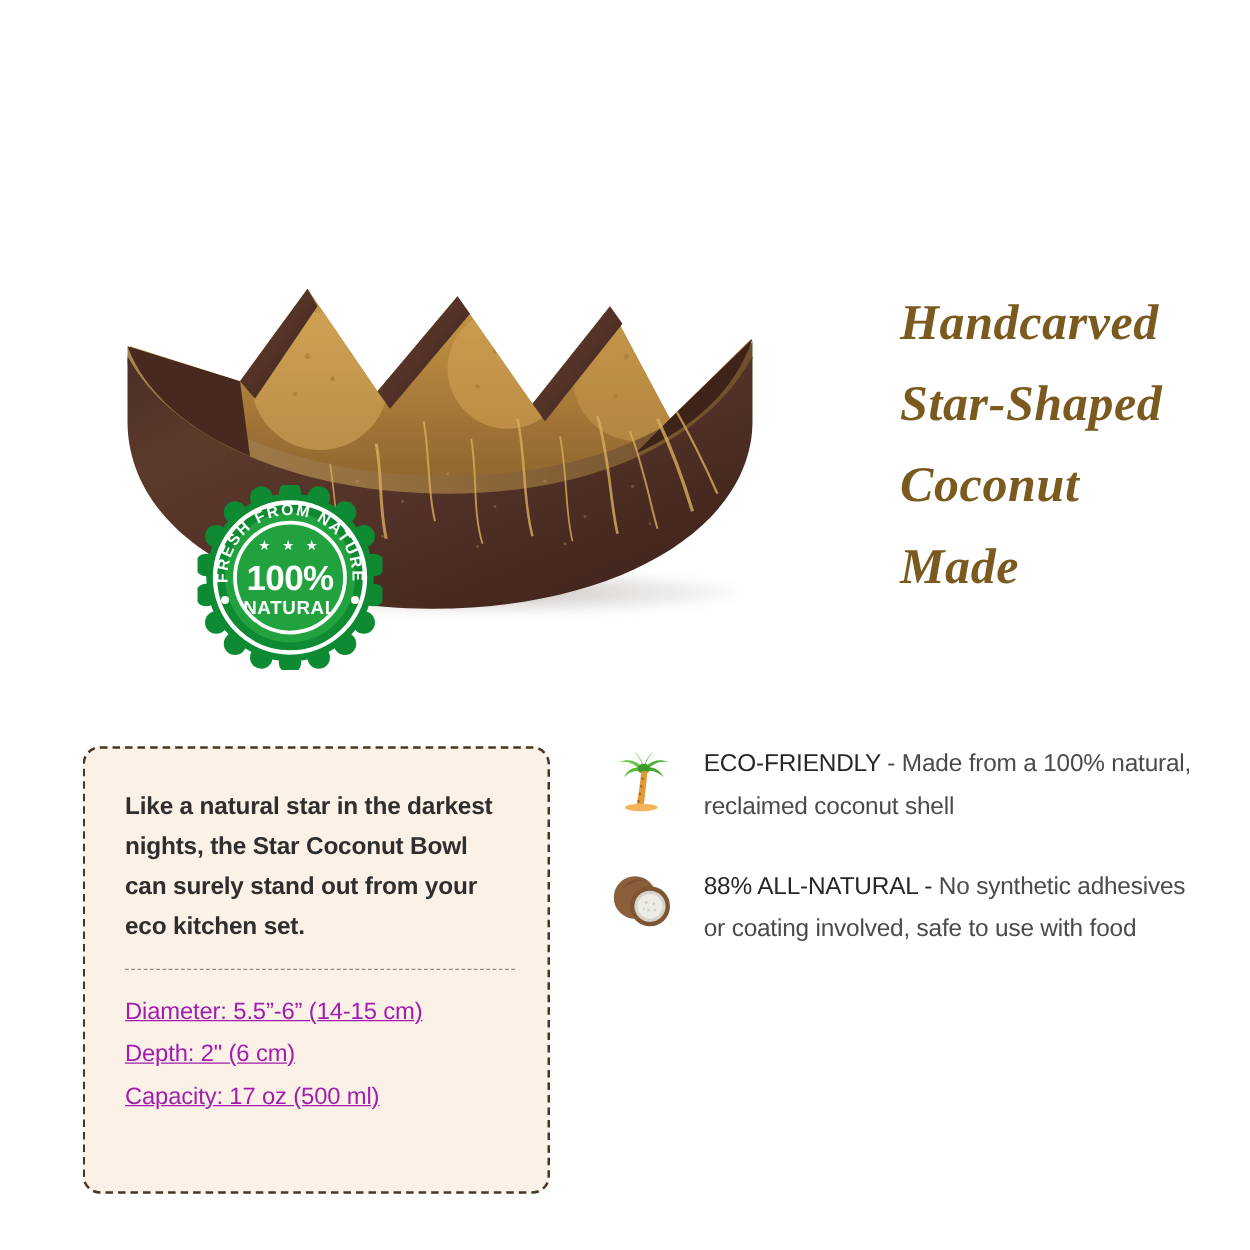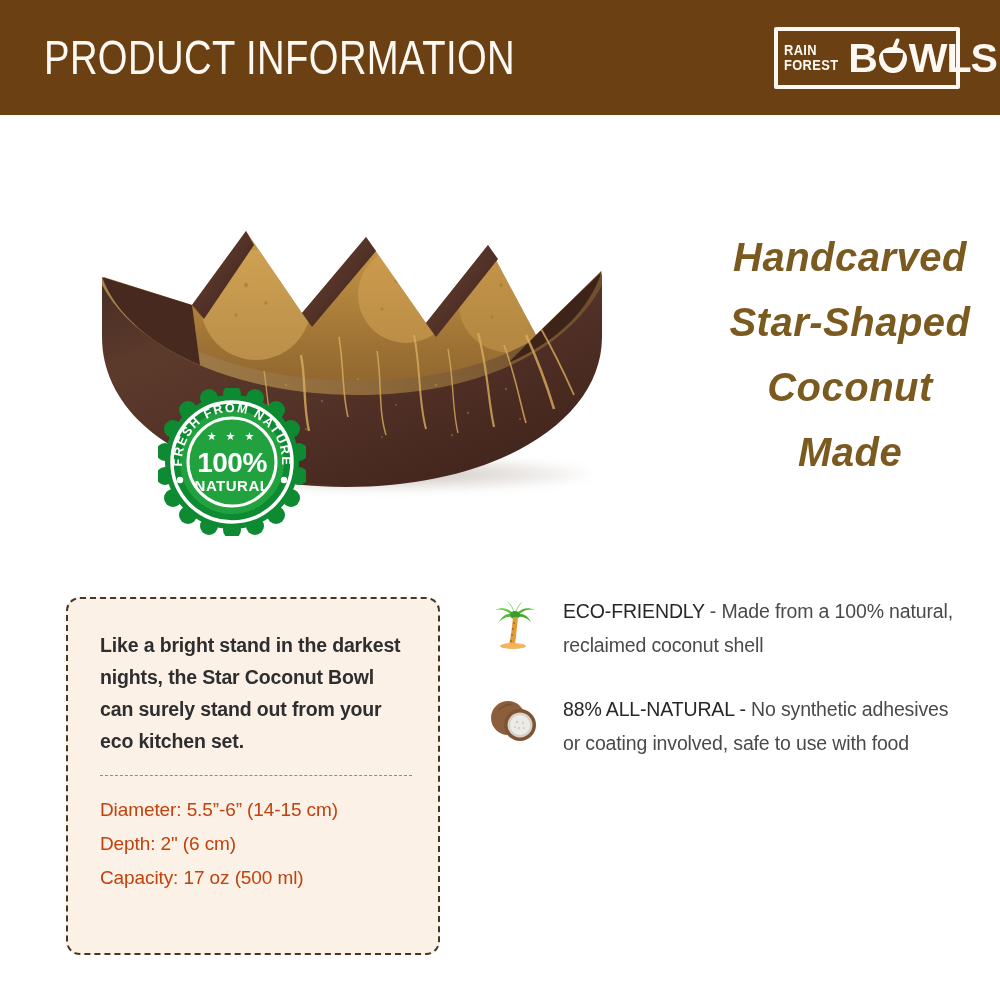--- a/index.html
+++ b/index.html
@@ -119,23 +119,23 @@
     width: 400px; height: 34px;
     background: radial-gradient(ellipse at center, rgba(90,70,55,0.34) 0%, rgba(120,100,85,0.12) 55%, rgba(255,255,255,0) 75%);
     filter: blur(4px);
   }
 
   
   .script-title {
     position: absolute;
     left: 720px; top: 225px;
     width: 260px;
-    text-align: center;
+    text-align: left;
     color: #7A5A1E;
-    font-family: Liberation Sans, sans-serif;
+    font-family: Liberation Serif, serif;
     font-style: italic;
     font-weight: 700;
     font-size: 40px;
     line-height: 65px;
     letter-spacing: 0.5px;
   }
   .script-title div { white-space: nowrap; }
 
   
   .info-card {
@@ -153,21 +153,21 @@
     color: #2E2E2E;
     line-height: 32px;
     letter-spacing: -0.15px;
   }
   .card-desc .u { text-underline-offset: 3px; }
   .card-divider {
     margin: 18px 0 17px 0;
     border-top: 1.5px dashed #9C8978;
     height: 0;
   }
-  .card-specs { color: #c2410c; }
+  .card-specs { color: #a21caf; text-decoration: underline; }
   .card-specs div {
     font-size: 19px;
     line-height: 34px;
     letter-spacing: -0.1px;
     font-weight: 400;
   }
 
   
   .features {
     position: absolute;
@@ -204,42 +204,20 @@
     position: absolute;
     left: 118px; top: 203px;
     width: 148px; height: 148px;
   }
 </style>
 </head>
 <body>
 
 <div id="page">
 
-  <div class="header">
-    <div class="header-title">PRODUCT INFORMATION</div>
-
-    <div class="logo">
-      <div class="logo-frame"></div>
-      <div class="logo-inner">
-        <div class="logo-stack">
-          <span>RAIN</span>
-          <span>FOREST</span>
-        </div>
-        <div class="logo-bowls">
-          <span>B</span>
-          <span class="logo-o">
-            <span class="spoon"></span>
-            <span class="shellw"></span>
-            <span class="shellc"></span>
-          </span>
-          <span>WLS</span>
-        </div>
-      </div>
-    </div>
-  </div>
 
   <div class="product-stage">
     <div class="bowl-shadow"></div>
     <div class="bowl-wrap">
       <svg width="700" height="340" viewBox="0 0 700 340">
         <defs>
           <linearGradient id="shellGrad" x1="0" y1="0" x2="1" y2="1">
             <stop offset="0%" stop-color="#4A2E26"></stop>
             <stop offset="22%" stop-color="#5C3A2B"></stop>
             <stop offset="50%" stop-color="#533228"></stop>
@@ -399,21 +377,21 @@
   </div>
 
   <div class="script-title">
     <div>Handcarved</div>
     <div>Star-Shaped</div>
     <div>Coconut</div>
     <div>Made</div>
   </div>
 
   <div class="info-card">
-    <p class="card-desc"><span>Like a bright stand in the darkest nights, the </span><span class="u">Star Coconut Bowl</span><span> can surely stand out from your eco kitchen set.</span></p>
+    <p class="card-desc"><span>Like a natural star in the darkest nights, the </span><span class="u">Star Coconut Bowl</span><span> can surely stand out from your eco kitchen set.</span></p>
 
     <div class="card-divider"></div>
 
     <div class="card-specs">
       <div>Diameter: 5.5”-6” (14-15 cm)</div>
       <div>Depth: 2" (6 cm)</div>
       <div>Capacity: 17 oz (500 ml)</div>
     </div>
   </div>
 

